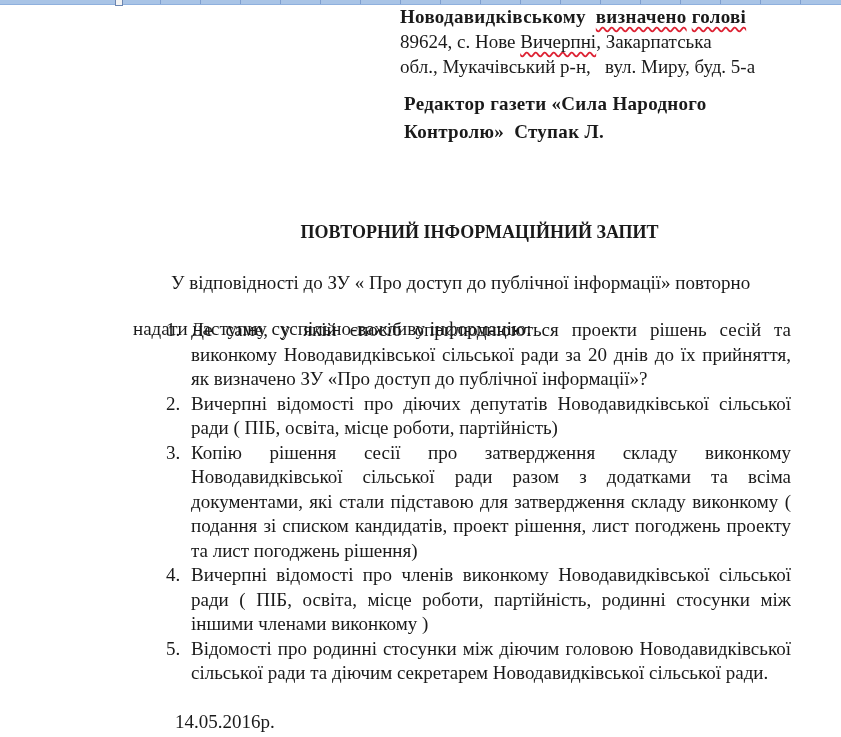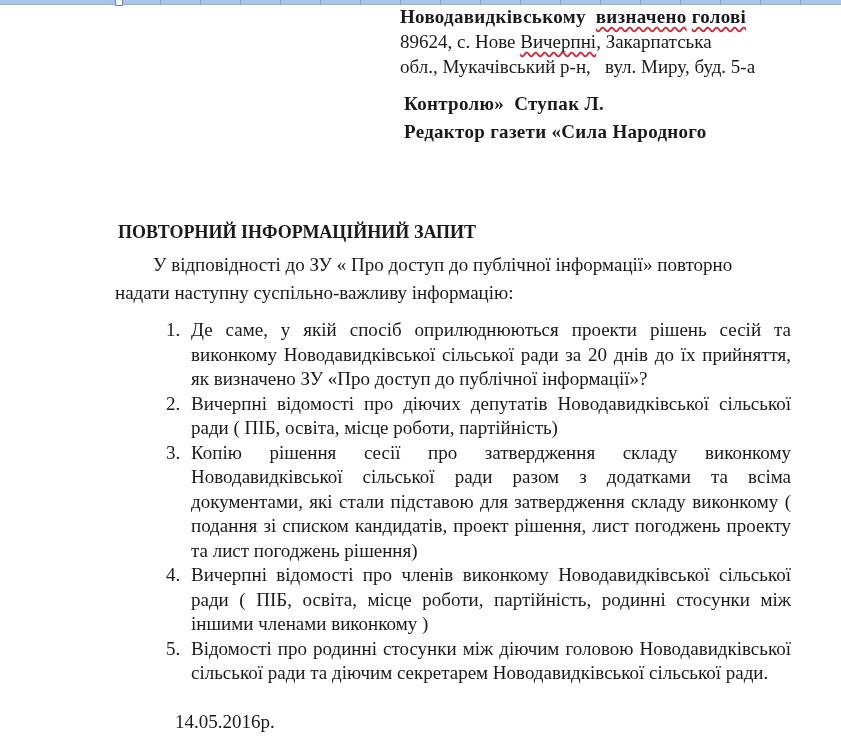--- a/index.html
+++ b/index.html
@@ -16,25 +16,25 @@
   .ruler .marker {
     position: absolute; top: -1px; left: 115px; width: 6px; height: 5px;
     background: #f4f4f4; border: 1px solid #6d86b0;
   }
   .block { position: absolute; font-size: 19px; line-height: 25px; }
   .recipient1 { left: 400px; top: 4px; }
   .recipient2 { left: 404px; top: 90px; line-height: 28px; }
   .bold { font-weight: bold; letter-spacing: 0.3px; }
   .spell { text-decoration: underline wavy #d23; text-decoration-skip-ink: none; text-underline-offset: 3px; }
   .title {
-    position: absolute; left: 0; width: 841px; top: 222px; text-align: left;
+    position: absolute; left: 0; width: 841px; top: 222px; text-align: center;
     font-weight: bold; font-size: 18px; padding-left: 118px; box-sizing: border-box;
   }
   .intro { position: absolute; left: 115px; top: 251px; width: 676px; font-size: 19px; line-height: 28px; text-align: justify; }
-  .intro p { margin: 0; }
+  .intro p { margin: 18px; }
   .intro .first { text-indent: 38px; }
   ol.reqs {
     position: absolute; left: 160px; top: 318px; width: 631px; margin: 0; padding: 0;
     list-style: none; font-size: 19px; line-height: 24.5px;
   }
   ol.reqs li { position: relative; padding-left: 31px; text-align: justify; }
   ol.reqs li .num { position: absolute; left: 6px; top: 0; }
   .date { position: absolute; left: 175px; top: 711px; font-size: 19px; }
 </style>
 </head>
@@ -65,22 +65,22 @@
   <div class="bold">
     <span>Новодавидківському</span>&nbsp;
     <span class="spell">визначено</span>
     <span class="spell">голові</span>
   </div>
   <div><span>89624, с. Нове </span><span class="spell">Вичерпні</span><span>, Закарпатська</span></div>
   <div style="white-space:pre">обл., Мукачівський р-н,   вул. Миру, буд. 5-а</div>
 </div>
 
 <div class="block recipient2">
+  <div class="bold">Редактор газети «Сила Народного</div>
   <div class="bold" style="white-space:pre">Контролю»  Ступак Л.</div>
-  <div class="bold">Редактор газети «Сила Народного</div>
 </div>
 
 <div class="title">ПОВТОРНИЙ ІНФОРМАЦІЙНИЙ ЗАПИТ</div>
 
 <div class="intro">
   <p class="first">У відповідності до ЗУ « Про доступ до публічної інформації» повторно</p>
   <p>надати наступну суспільно-важливу інформацію:</p>
 </div>
 
 <ol class="reqs">

